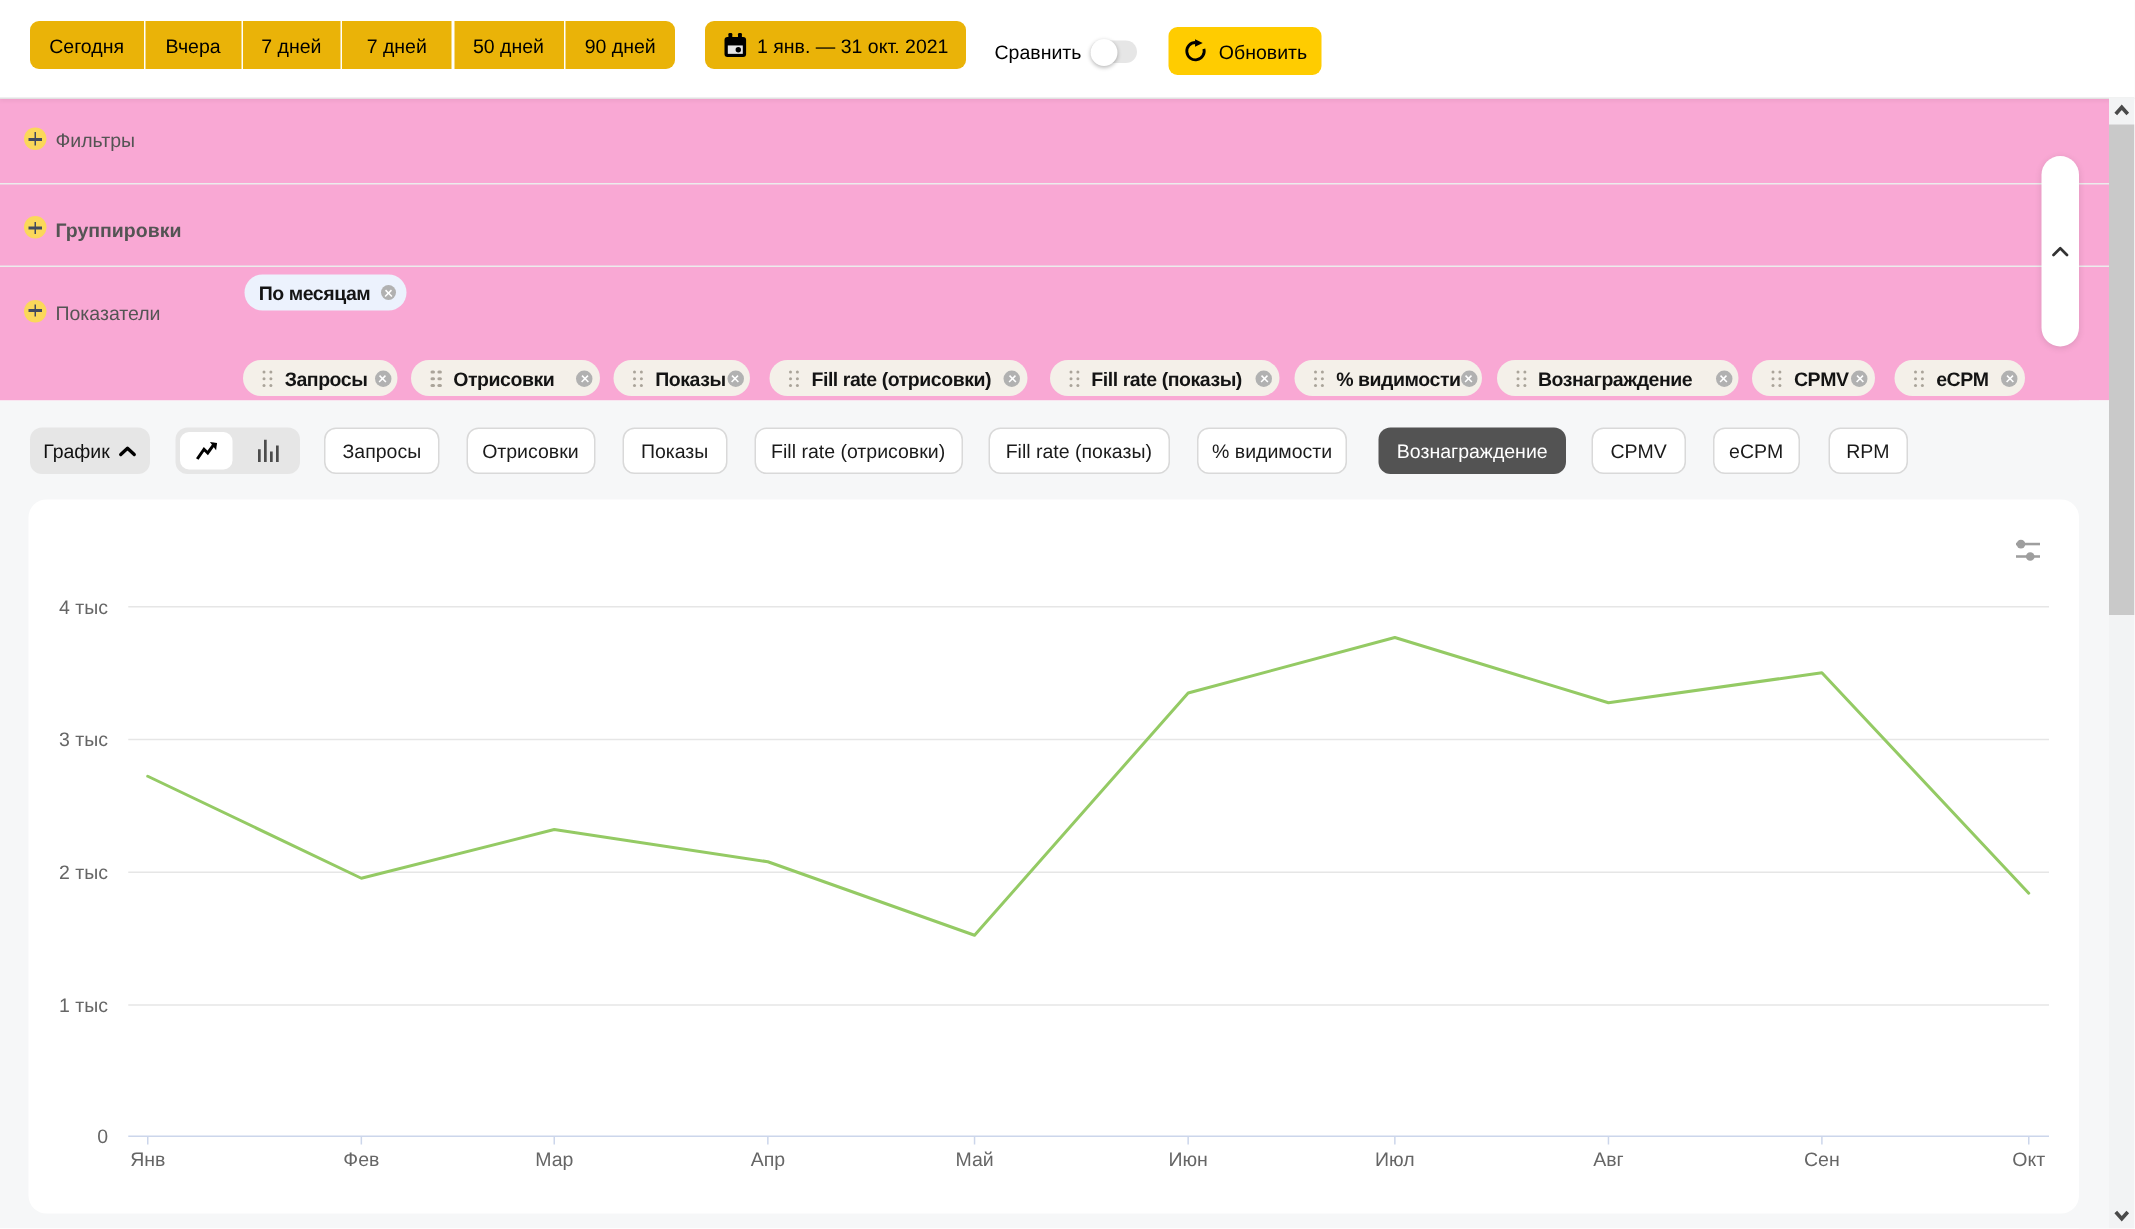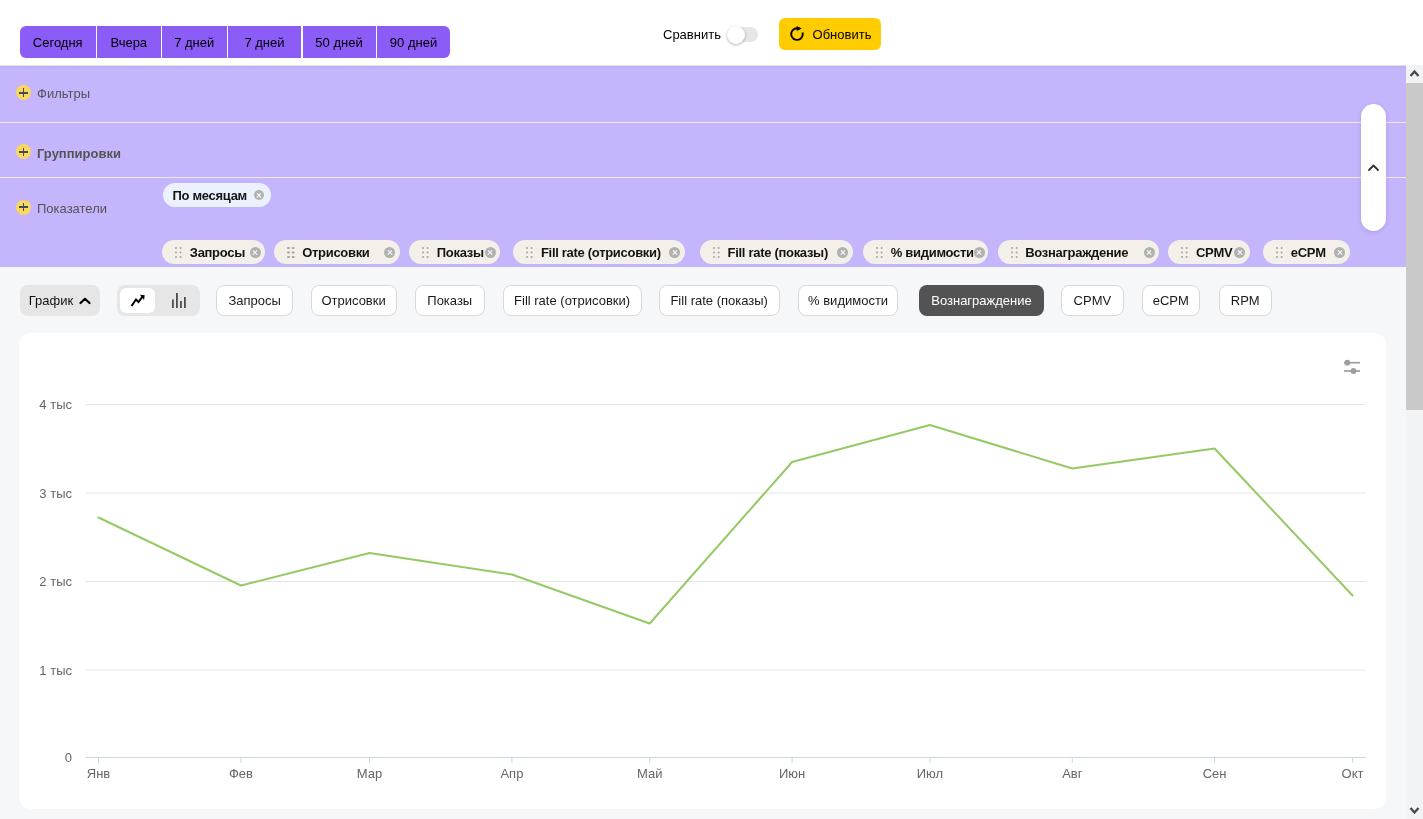--- a/index.html
+++ b/index.html
@@ -2,31 +2,31 @@
 <html><head>
 <meta charset="utf-8">
 <style>
 *{margin:0;padding:0;box-sizing:border-box;}
 html,body{width:1423px;height:819px;overflow:hidden;}
 body{font-family:"Liberation Sans",sans-serif;font-size:13px;color:#1a1a1a;background:#fff;position:relative;}
 .abs{position:absolute;}
 
 
 #toolbar{left:0;top:0;width:1423px;height:66px;background:#fff;border-bottom:1px solid #e2e2e2;box-shadow:0 1px 3px rgba(0,0,0,.05);z-index:5;}
-.tbtn{position:absolute;top:26px;height:32px;background:#8b5cf6;color:#000;display:flex;align-items:center;justify-content:center;white-space:nowrap;}
+.tbtn{position:absolute;top:14px;height:32px;background:#eab308;color:#000;display:flex;align-items:center;justify-content:center;white-space:nowrap;}
 .rL{border-radius:6px 0 0 6px;}
 .rR{border-radius:0 6px 6px 0;}
 .r6{border-radius:6px;}
 #cmp{position:absolute;left:663px;top:27px;color:#000;}
 #toggle{position:absolute;left:727px;top:27px;width:31px;height:15px;border-radius:8px;background:#e6e6e6;}
 #knob{position:absolute;left:0px;top:-1.5px;width:18px;height:18px;border-radius:50%;background:#fff;box-shadow:0 1px 3px rgba(0,0,0,.3);}
 #upd{position:absolute;left:779px;top:18px;width:102px;height:32px;background:#fc0;border-radius:6px;display:flex;align-items:center;justify-content:center;color:#000;}
 
 
-#panel{left:0;top:66px;width:1406px;height:201px;background:#c4b5fd;}
+#panel{left:0;top:66px;width:1406px;height:201px;background:#f9a8d4;}
 .sep{position:absolute;left:0;width:1406px;height:1px;background:#ececec;}
 .pluscircle{position:absolute;left:16px;width:15px;height:15px;border-radius:50%;background:#fbd85a;}
 .pluscircle:before,.pluscircle:after{content:"";position:absolute;background:#424a5e;}
 .pluscircle:before{left:3.2px;top:6.6px;width:8.6px;height:1.8px;}
 .pluscircle:after{left:6.6px;top:3.2px;width:1.8px;height:8.6px;}
 .rowlabel{position:absolute;left:37px;color:#545454;}
 
 .chip{position:absolute;height:24px;border-radius:12px;display:flex;align-items:center;font-weight:bold;color:#141414;white-space:nowrap;letter-spacing:-0.3px;overflow:hidden;margin-top:44px;}
 .chip.blue{background:#ecf2fd;padding:0 7px 0 10px;}
 .chip.cream{background:#f4f0e9;padding:0 4.5px 0 13px;}
@@ -62,20 +62,30 @@
 </head>
 <body>
 
 <div id="toolbar" class="abs">
   <div class="tbtn rL" style="left:20px;width:75.5px;">Сегодня</div>
   <div class="tbtn" style="left:97px;width:63.5px;">Вчера</div>
   <div class="tbtn" style="left:162px;width:64.5px;">7 дней</div>
   <div class="tbtn" style="left:228px;width:73px;">7 дней</div>
   <div class="tbtn" style="left:302.5px;width:73px;">50 дней</div>
   <div class="tbtn rR" style="left:377px;width:73px;">90 дней</div>
+  <div class="tbtn r6" style="left:469.5px;width:174px;">
+    <svg width="18" height="20" viewBox="0 0 18 20" style="margin-right:6px;">
+      <rect x="2" y="4.6" width="14.4" height="13.4" rx="2" fill="#000"></rect>
+      <rect x="4.6" y="2" width="2.6" height="4" rx="0.8" fill="#000"></rect>
+      <rect x="11" y="2" width="2.6" height="4" rx="0.8" fill="#000"></rect>
+      <rect x="4.2" y="10.3" width="10" height="5.6" fill="#e6e6e6"></rect>
+      <circle cx="11.2" cy="13.2" r="1.8" fill="#000"></circle>
+    </svg>
+    <span>1 янв. — 31 окт. 2021</span>
+  </div>
   <div id="cmp">Сравнить</div>
   <div id="toggle">
       <div id="knob"></div>
     </div>
   <div id="upd">
     <svg width="17" height="16" viewBox="0 0 17 16" style="margin-right:7px;">
       <path d="M8 2.3 A5.8 5.8 0 1 0 13.6 6.6" fill="none" stroke="#000" stroke-width="1.9"></path>
       <path d="M7.7 0.1 L12.8 2.6 L7.7 5.1 z" fill="#000"></path>
     </svg>
     <span>Обновить</span>

